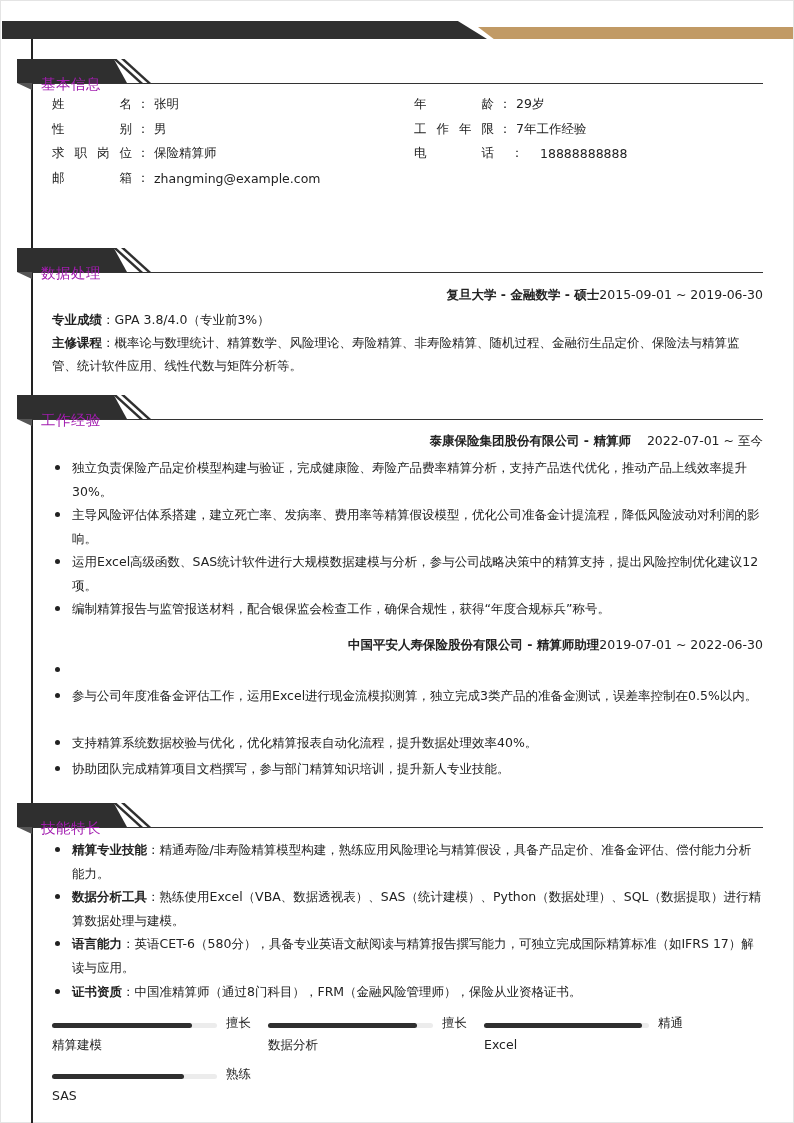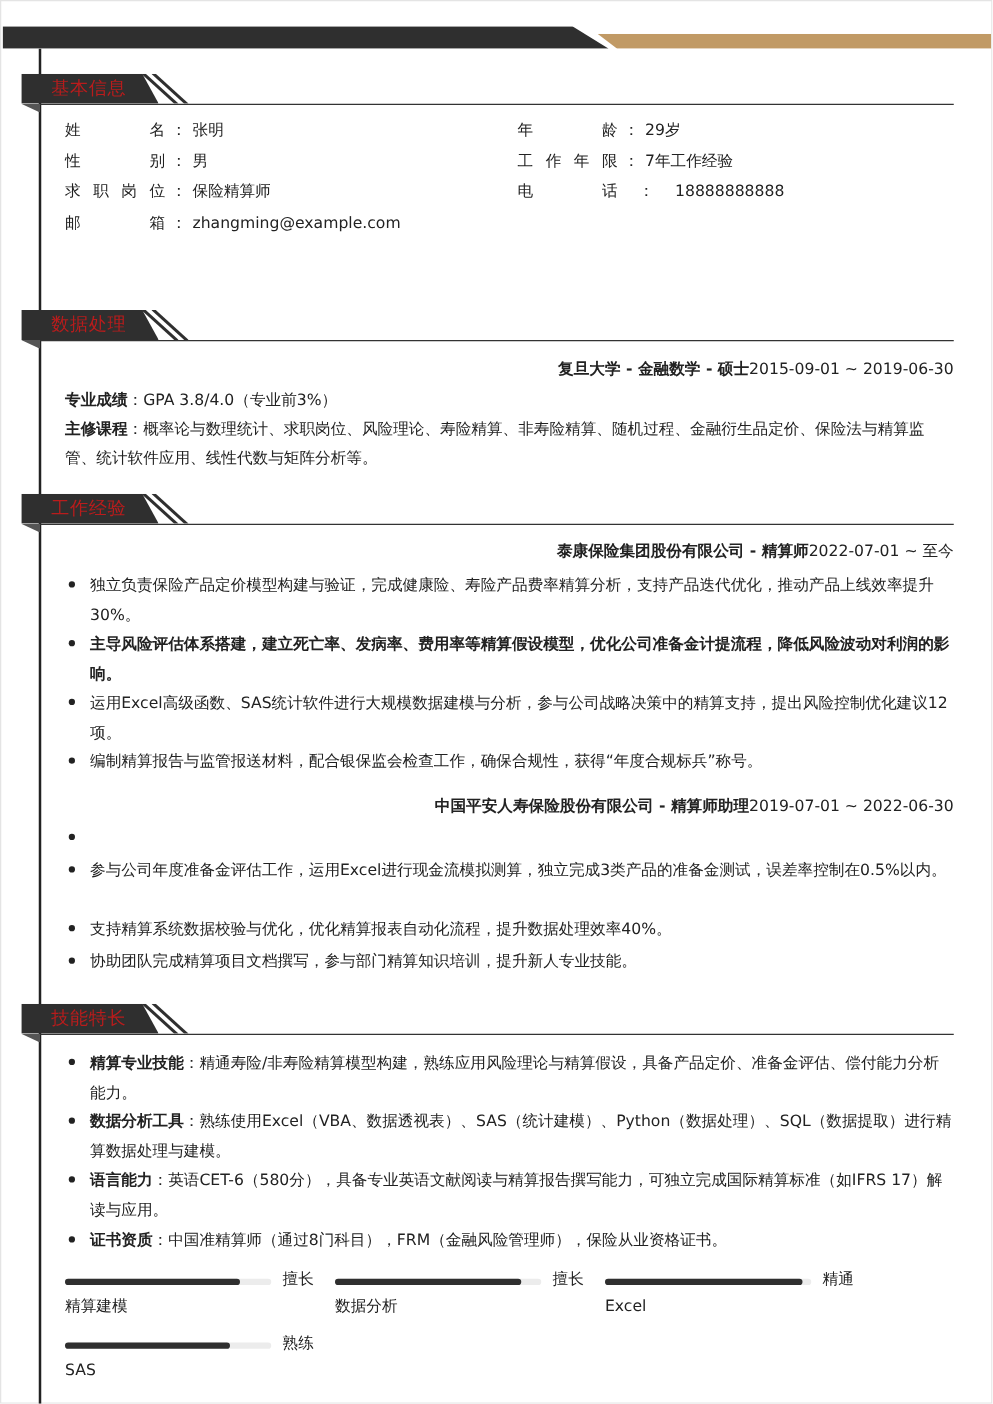--- a/index.html
+++ b/index.html
@@ -13,23 +13,23 @@
   .vline { position:absolute; left:31px; top:39px; width:1.5px; height:1084px; background:#222; }
 
   .sec-head { position:absolute; left:17px; width:746px; height:26px; }
   .sec-head .tab { position:absolute; left:0; top:0; width:110px; height:24px; background:#2f2f2f;
                    clip-path: polygon(0 0, 88% 0, 100% 100%, 0 100%); }
   .sec-head .fold { position:absolute; left:0; top:24px; width:15px; height:7px; background:#555;
                     clip-path: polygon(0 0, 100% 0, 100% 100%); }
   .sec-head .stripe { position:absolute; top:0; width:30px; height:24px; background:#2f2f2f;
                       clip-path: polygon(0 0, 12% 0, 100% 100%, 88% 100%); }
   .sec-head .rule { position:absolute; left:15px; right:0; top:24px; height:1px; background:#333; }
-  .sec-head .title { position:absolute; left:24px; top:2px; color:#b91c1c; font-size:14.5px; letter-spacing:0.5px; }
+  .sec-head .title { position:absolute; left:24px; top:16px; color:#a21caf; font-size:14.5px; letter-spacing:0.5px; }
 
-  .info-row { position:absolute; font-size:12.5px; display:flex; }
+  .info-row { position:absolute; font-size:12.5px; display:flex;align-items:center; }
   .info-label { display:inline-block; width:80px; text-align:justify; text-align-last:justify; }
   .info-colon { display:inline-block; width:14px; text-align:center; margin-left:4px; }
   .info-val { margin-left:4px; }
 
   .bold { font-weight:bold; }
   .line { position:absolute; left:52px; width:711px; font-size:12.5px; line-height:23px; }
   .rowhead { position:absolute; left:52px; width:711px; font-size:12.5px; display:flex; justify-content:flex-end; }
   .bullet { position:absolute; left:52px; width:711px; font-size:12.5px; line-height:24px; padding-left:20px; box-sizing:border-box; }
   .bullet .dot { position:absolute; left:3px; top:9px; width:5px; height:5px; border-radius:50%; background:#222; }
 
@@ -102,38 +102,38 @@
 </div>
 
 <div class="rowhead" style="top:287px;">
   <span class="bold">复旦大学 - 金融数学 - 硕士</span>
   <span>2015-09-01 ~ 2019-06-30</span>
 </div>
 <div class="line" style="top:308px;">
   <span class="bold">专业成绩</span><span>：GPA 3.8/4.0（专业前3%）</span>
 </div>
 <div class="line" style="top:331px;">
-  <span class="bold">主修课程</span><span>：概率论与数理统计、求职岗位、风险理论、寿险精算、非寿险精算、随机过程、金融衍生品定价、保险法与精算监管、统计软件应用、线性代数与矩阵分析等。</span>
+  <span class="bold">主修课程</span><span>：概率论与数理统计、精算数学、风险理论、寿险精算、非寿险精算、随机过程、金融衍生品定价、保险法与精算监管、统计软件应用、线性代数与矩阵分析等。</span>
 </div>
 
 <div class="sec-head" style="top:395px;">
   <div class="tab"></div>
   <div class="stripe" style="left:96px;"></div>
   <div class="stripe" style="left:104px;"></div>
   <div class="fold"></div>
   <div class="rule"></div>
   <div class="title">工作经验</div>
 </div>
 
-<div class="rowhead" style="top:433px;">
+<div class="rowhead" style="top:433px;gap:16px;">
   <span><span class="bold">泰康保险集团股份有限公司</span><span class="bold"> - 精算师</span></span>
   <span>2022-07-01 ~ 至今</span>
 </div>
 <div class="bullet" style="top:456px;"><span class="dot"></span><span>独立负责保险产品定价模型构建与验证，完成健康险、寿险产品费率精算分析，支持产品迭代优化，推动产品上线效率提升30%。</span></div>
-<div class="bullet" style="top:503px;font-weight:bold;"><span class="dot"></span><span>主导风险评估体系搭建，建立死亡率、发病率、费用率等精算假设模型，优化公司准备金计提流程，降低风险波动对利润的影响。</span></div>
+<div class="bullet" style="top:503px;"><span class="dot"></span><span>主导风险评估体系搭建，建立死亡率、发病率、费用率等精算假设模型，优化公司准备金计提流程，降低风险波动对利润的影响。</span></div>
 <div class="bullet" style="top:550px;"><span class="dot"></span><span>运用Excel高级函数、SAS统计软件进行大规模数据建模与分析，参与公司战略决策中的精算支持，提出风险控制优化建议12项。</span></div>
 <div class="bullet" style="top:597px;"><span class="dot"></span><span>编制精算报告与监管报送材料，配合银保监会检查工作，确保合规性，获得“年度合规标兵”称号。</span></div>
 
 <div class="rowhead" style="top:637px;">
   <span><span class="bold">中国平安人寿保险股份有限公司</span><span class="bold"> - 精算师助理</span></span>
   <span>2019-07-01 ~ 2022-06-30</span>
 </div>
 <div class="bullet" style="top:658px;"><span class="dot"></span></div>
 <div class="bullet" style="top:684px;"><span class="dot"></span><span>参与公司年度准备金评估工作，运用Excel进行现金流模拟测算，独立完成3类产品的准备金测试，误差率控制在0.5%以内。</span></div>
 <div class="bullet" style="top:731px;"><span class="dot"></span><span>支持精算系统数据校验与优化，优化精算报表自动化流程，提升数据处理效率40%。</span></div>

